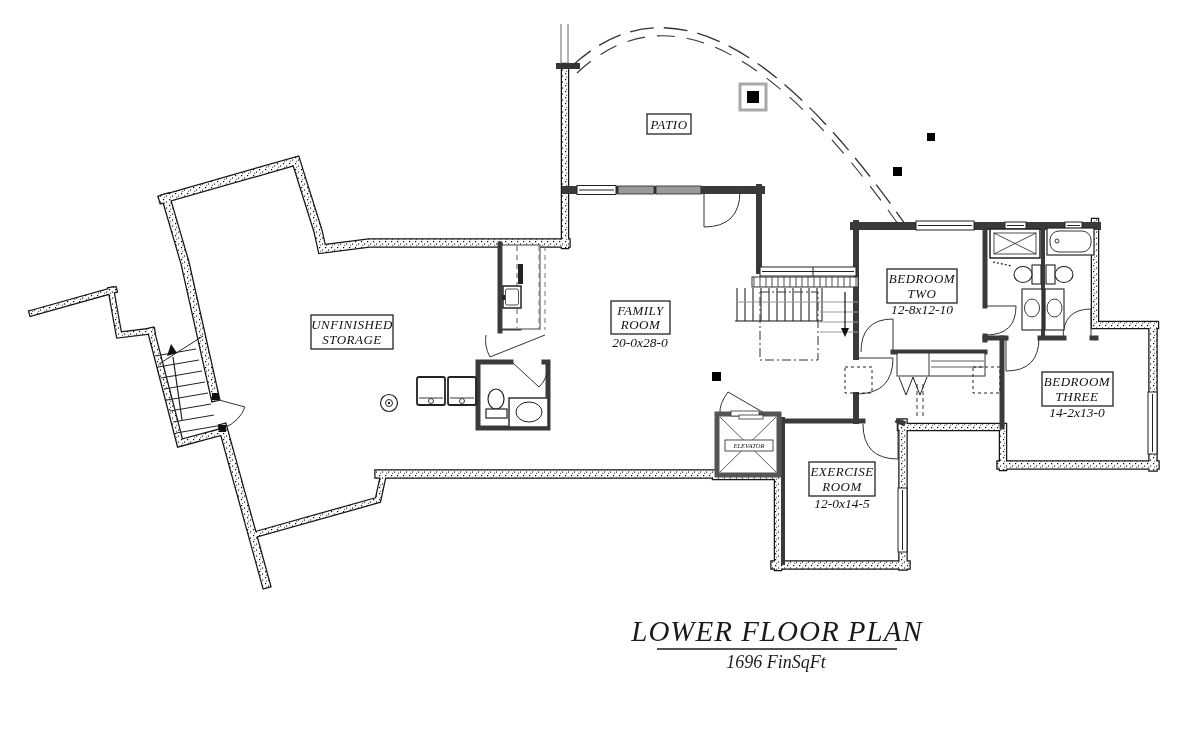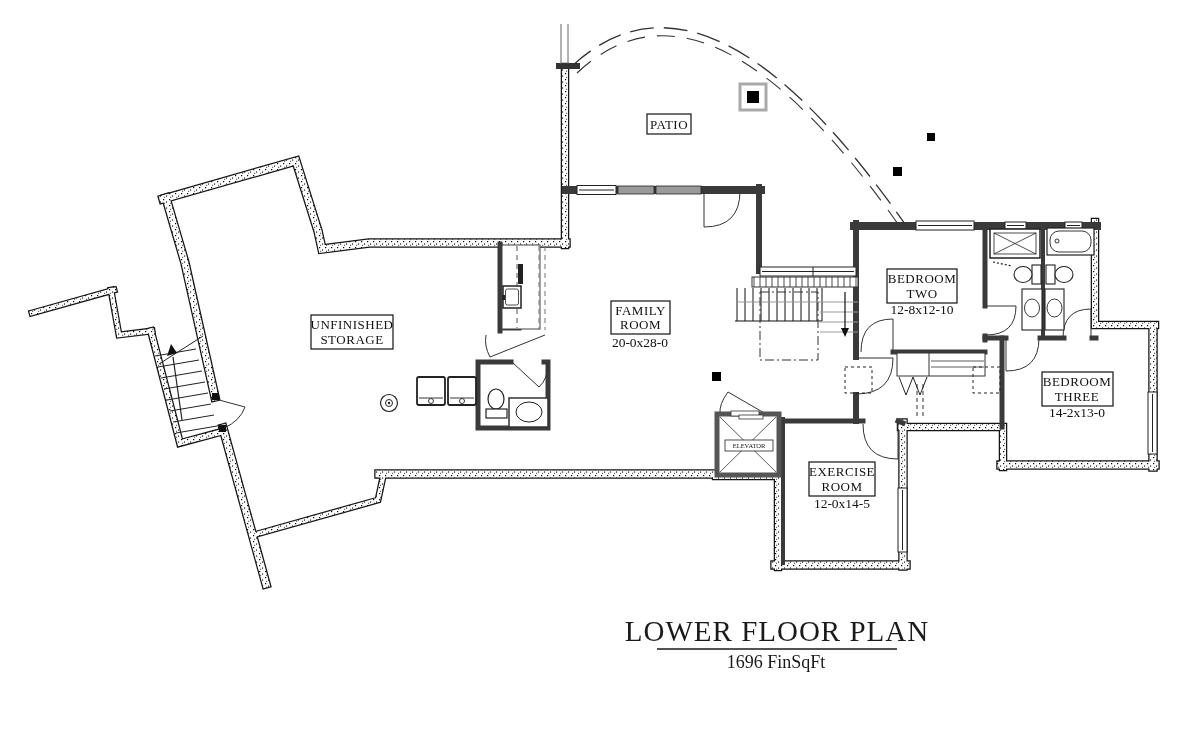--- a/index.html
+++ b/index.html
@@ -1,16 +1,16 @@
 <!DOCTYPE html>
 <html><head>
 <meta charset="utf-8">
 <style>
   html,body{margin:0;padding:0;background:#ffffff;}
-  .page{position:relative;width:1199px;height:748px;background:#ffffff;overflow:hidden;}
+  .page{position:relative;width:1199px;height:748px;background:#ffffff;overflow:hidden;font-style:italic;}
   svg{display:block;}
   text{text-anchor:middle;}
   .lbl{font-family:"Liberation Serif",serif;font-size:13px;fill:#111;letter-spacing:.5px;}
   .dims{font-family:"Liberation Serif",serif;font-size:13.5px;fill:#111;}
   .tiny{font-family:"Liberation Serif",serif;font-size:6.5px;fill:#111;letter-spacing:0;}
   .title-main{font-family:"Liberation Serif",serif;font-size:29px;fill:#1a1a1a;letter-spacing:1px;}
   .title-sub{font-family:"Liberation Serif",serif;font-size:18px;fill:#1a1a1a;}
 </style>
 </head>
 <body>

